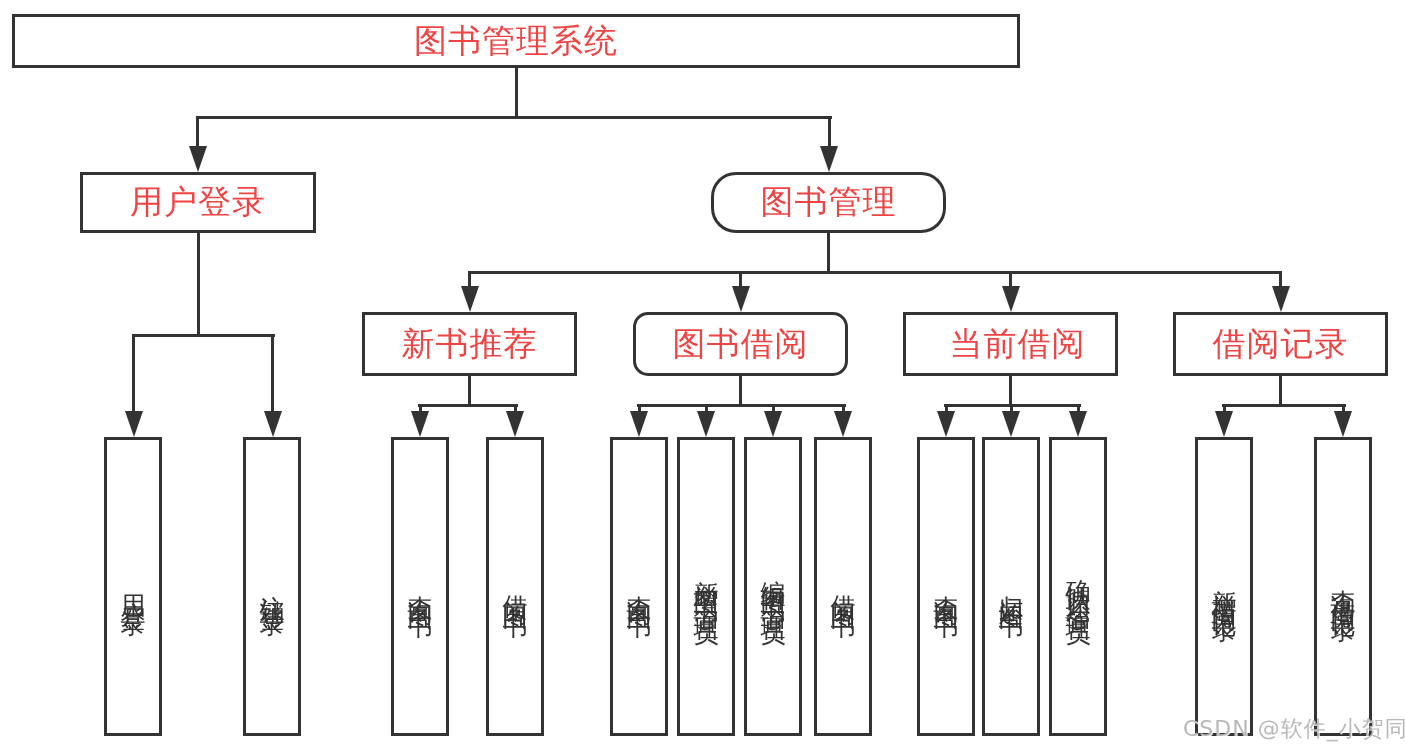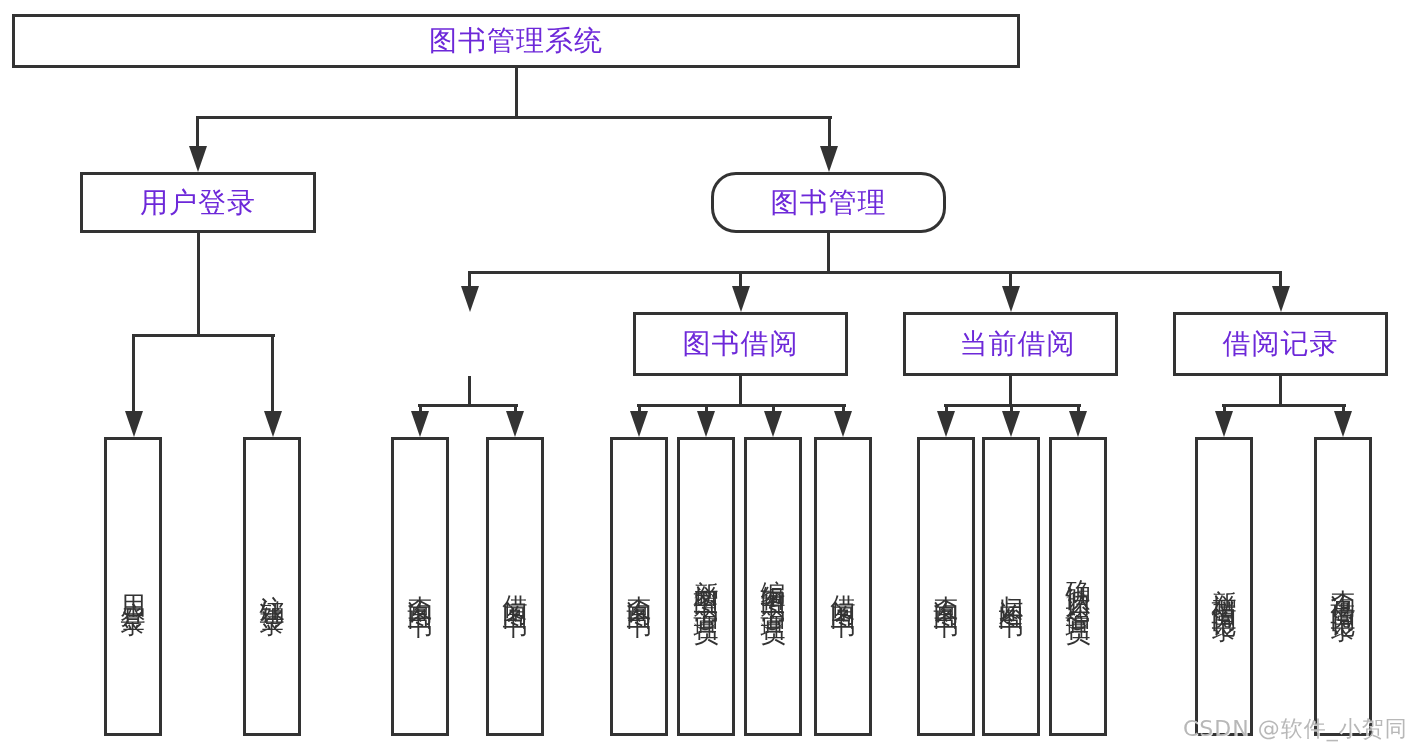--- a/index.html
+++ b/index.html
@@ -4,21 +4,21 @@
 <style>
   html,body{margin:0;padding:0;background:#ffffff;}
   #canvas{
     position:relative;width:1405px;height:747px;background:#ffffff;overflow:hidden;
     font-family:"DejaVu Sans","Liberation Sans",sans-serif;color:#333333;
   }
   .box{
     position:absolute;background:#ffffff;border:3px solid #333333;box-sizing:border-box;
     display:flex;align-items:center;justify-content:center;z-index:2;
   }
-  .hlabel{font-size:28px;color:#6d28d9;white-space:nowrap;letter-spacing:1px;}
+  .hlabel{font-size:33px;color:#ef4444;white-space:nowrap;letter-spacing:1px;}
   .leaf-label{
     writing-mode:vertical-rl;text-orientation:mixed;font-size:25px;color:#333333;
     letter-spacing:6px;line-height:1;white-space:nowrap;
   }
   .line{position:absolute;background:#333333;z-index:1;}
   .arrow{
     position:absolute;width:0;height:0;z-index:1;
     border-left:9px solid transparent;border-right:9px solid transparent;
     border-top:26px solid #333333;
   }
@@ -37,21 +37,24 @@
     <span class="hlabel">图书管理系统</span>
   </div>
 
   <div class="box" style="left:80px;top:172px;width:236px;height:61px;">
     <span class="hlabel">用户登录</span>
   </div>
   <div class="box" style="left:711px;top:172px;width:235px;height:61px;border-radius:25px;">
     <span class="hlabel">图书管理</span>
   </div>
 
-  <div class="box" style="left:633px;top:312px;width:215px;height:64px;">
+  <div class="box" style="left:362px;top:312px;width:215px;height:64px;">
+    <span class="hlabel">新书推荐</span>
+  </div>
+  <div class="box" style="left:633px;top:312px;width:215px;height:64px;border-radius:15px;">
     <span class="hlabel">图书借阅</span>
   </div>
   <div class="box" style="left:903px;top:312px;width:215px;height:64px;padding-left:14px;">
     <span class="hlabel">当前借阅</span>
   </div>
   <div class="box" style="left:1173px;top:312px;width:215px;height:64px;font-family:Liberation Serif, serif;">
     <span class="hlabel">借阅记录</span>
   </div>
 
   <div class="box" style="left:104px;top:437px;width:58px;height:299px;">

